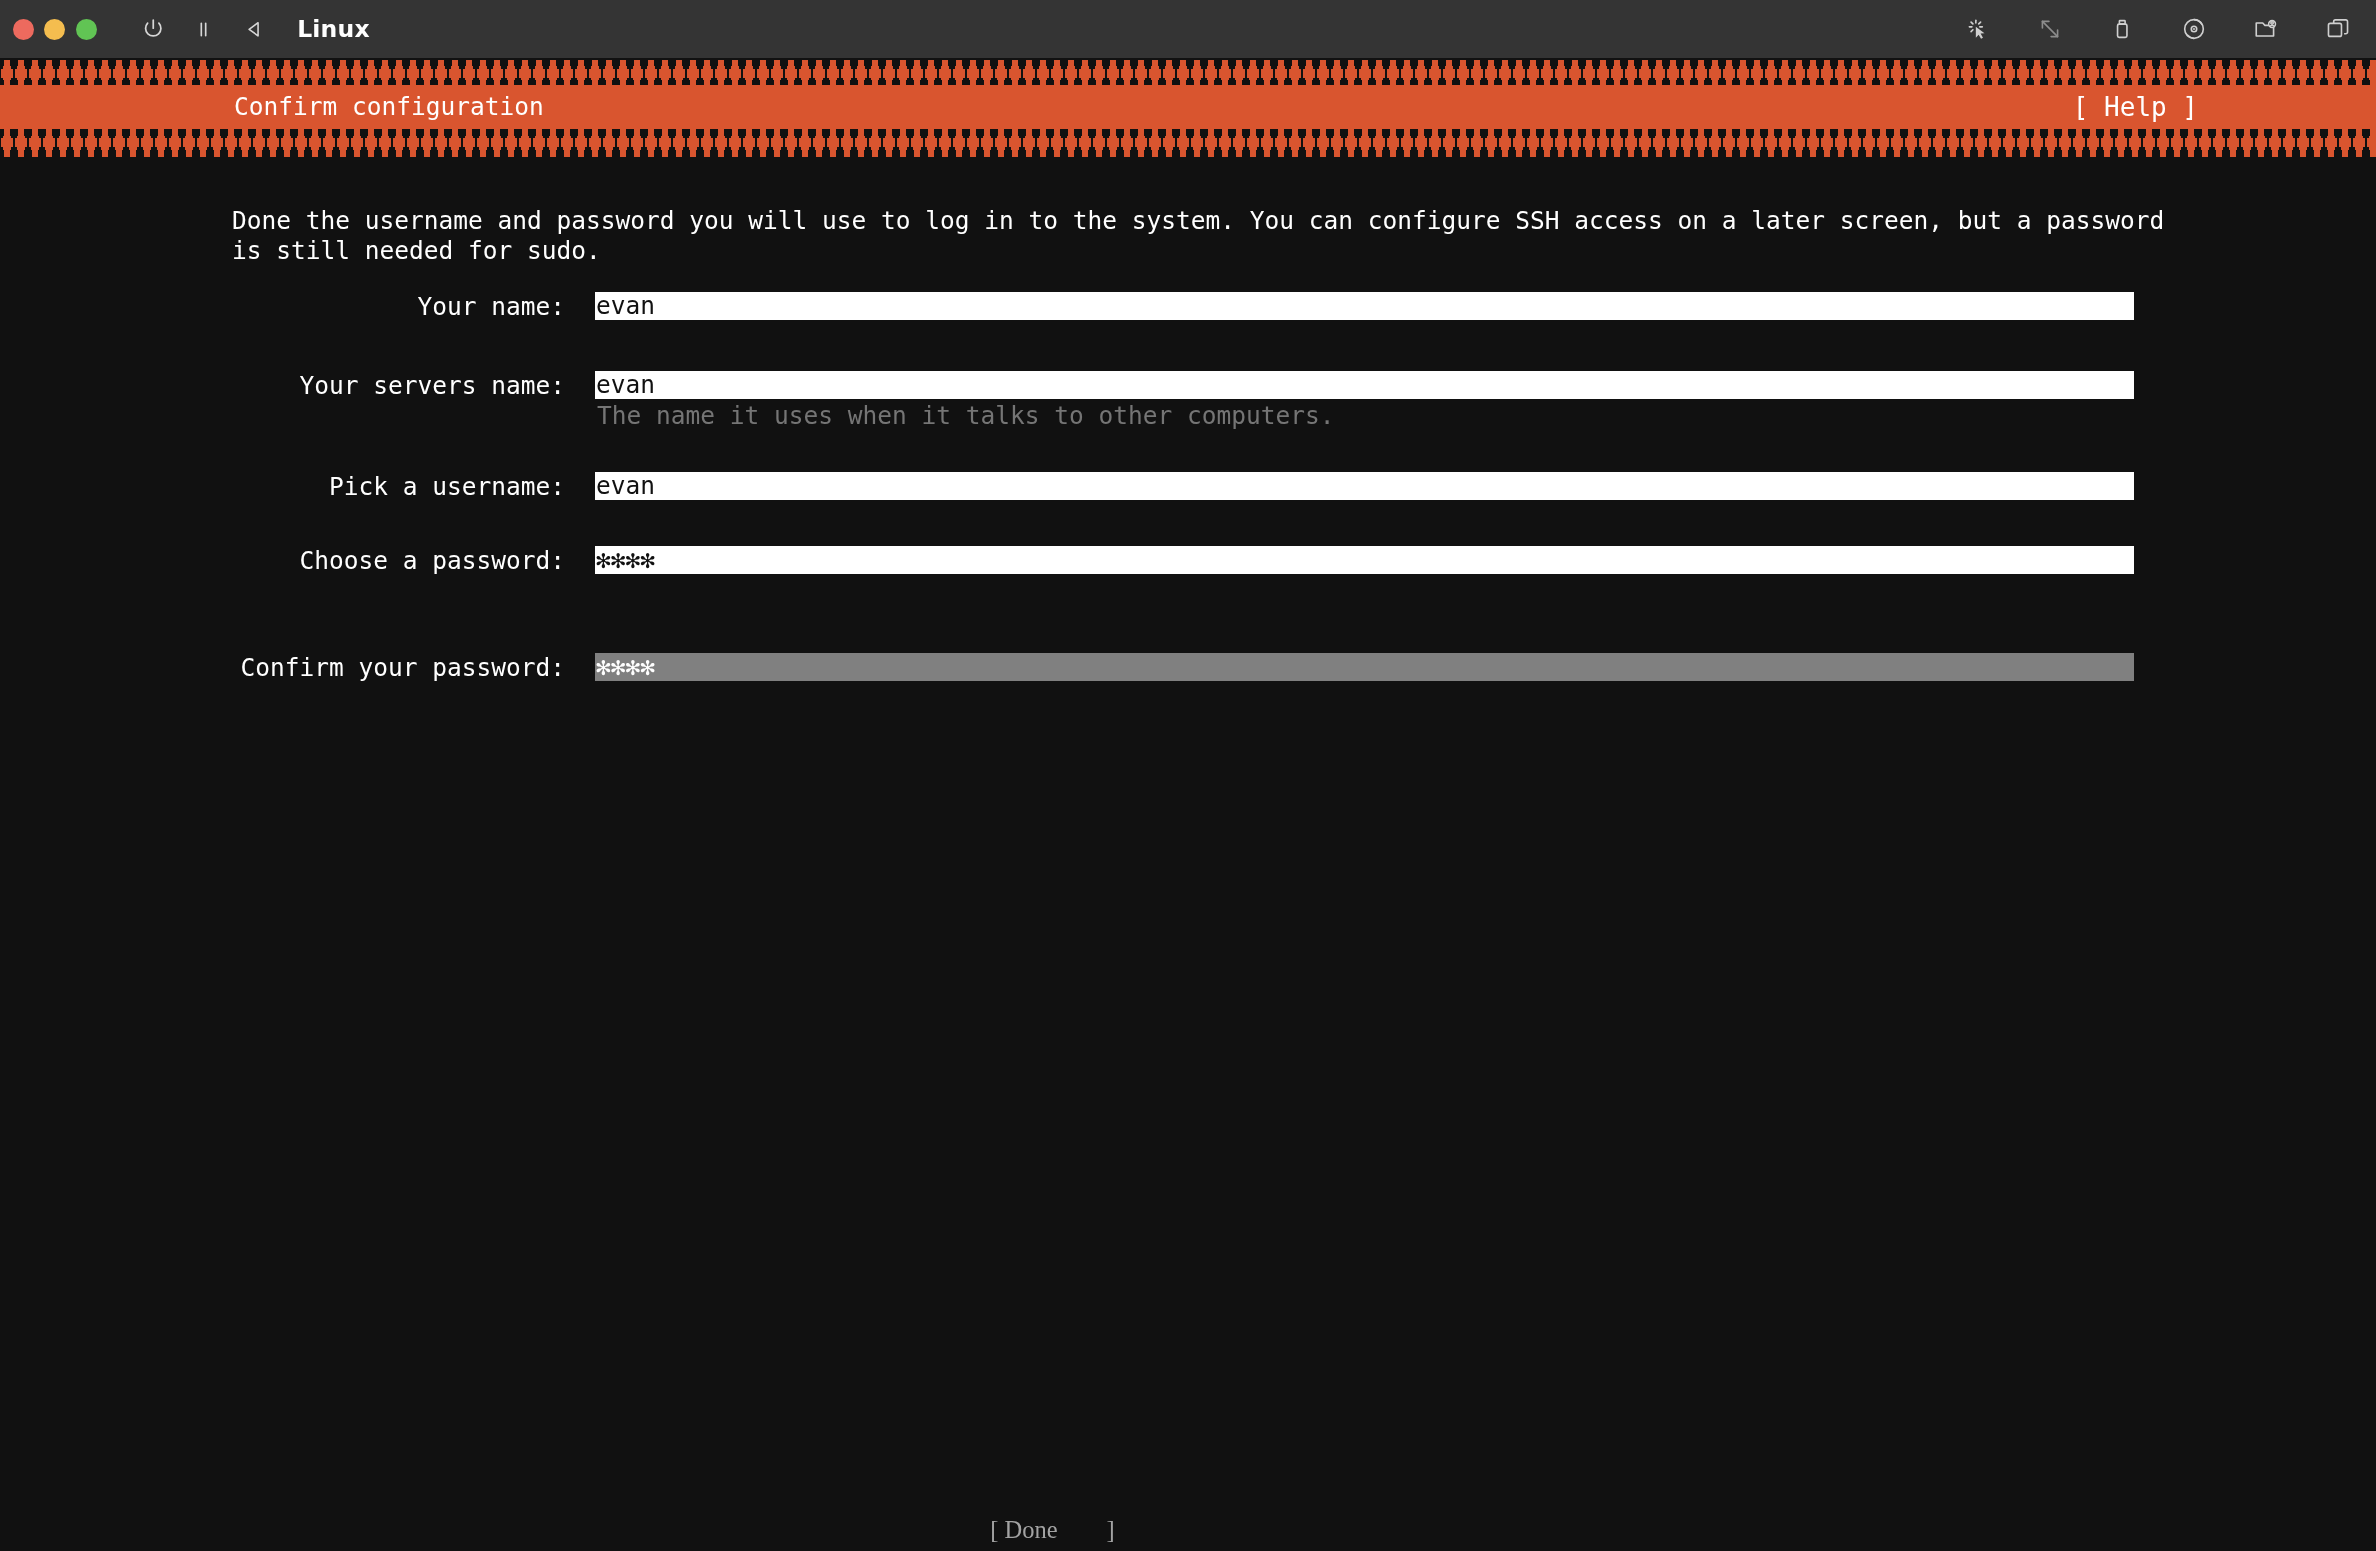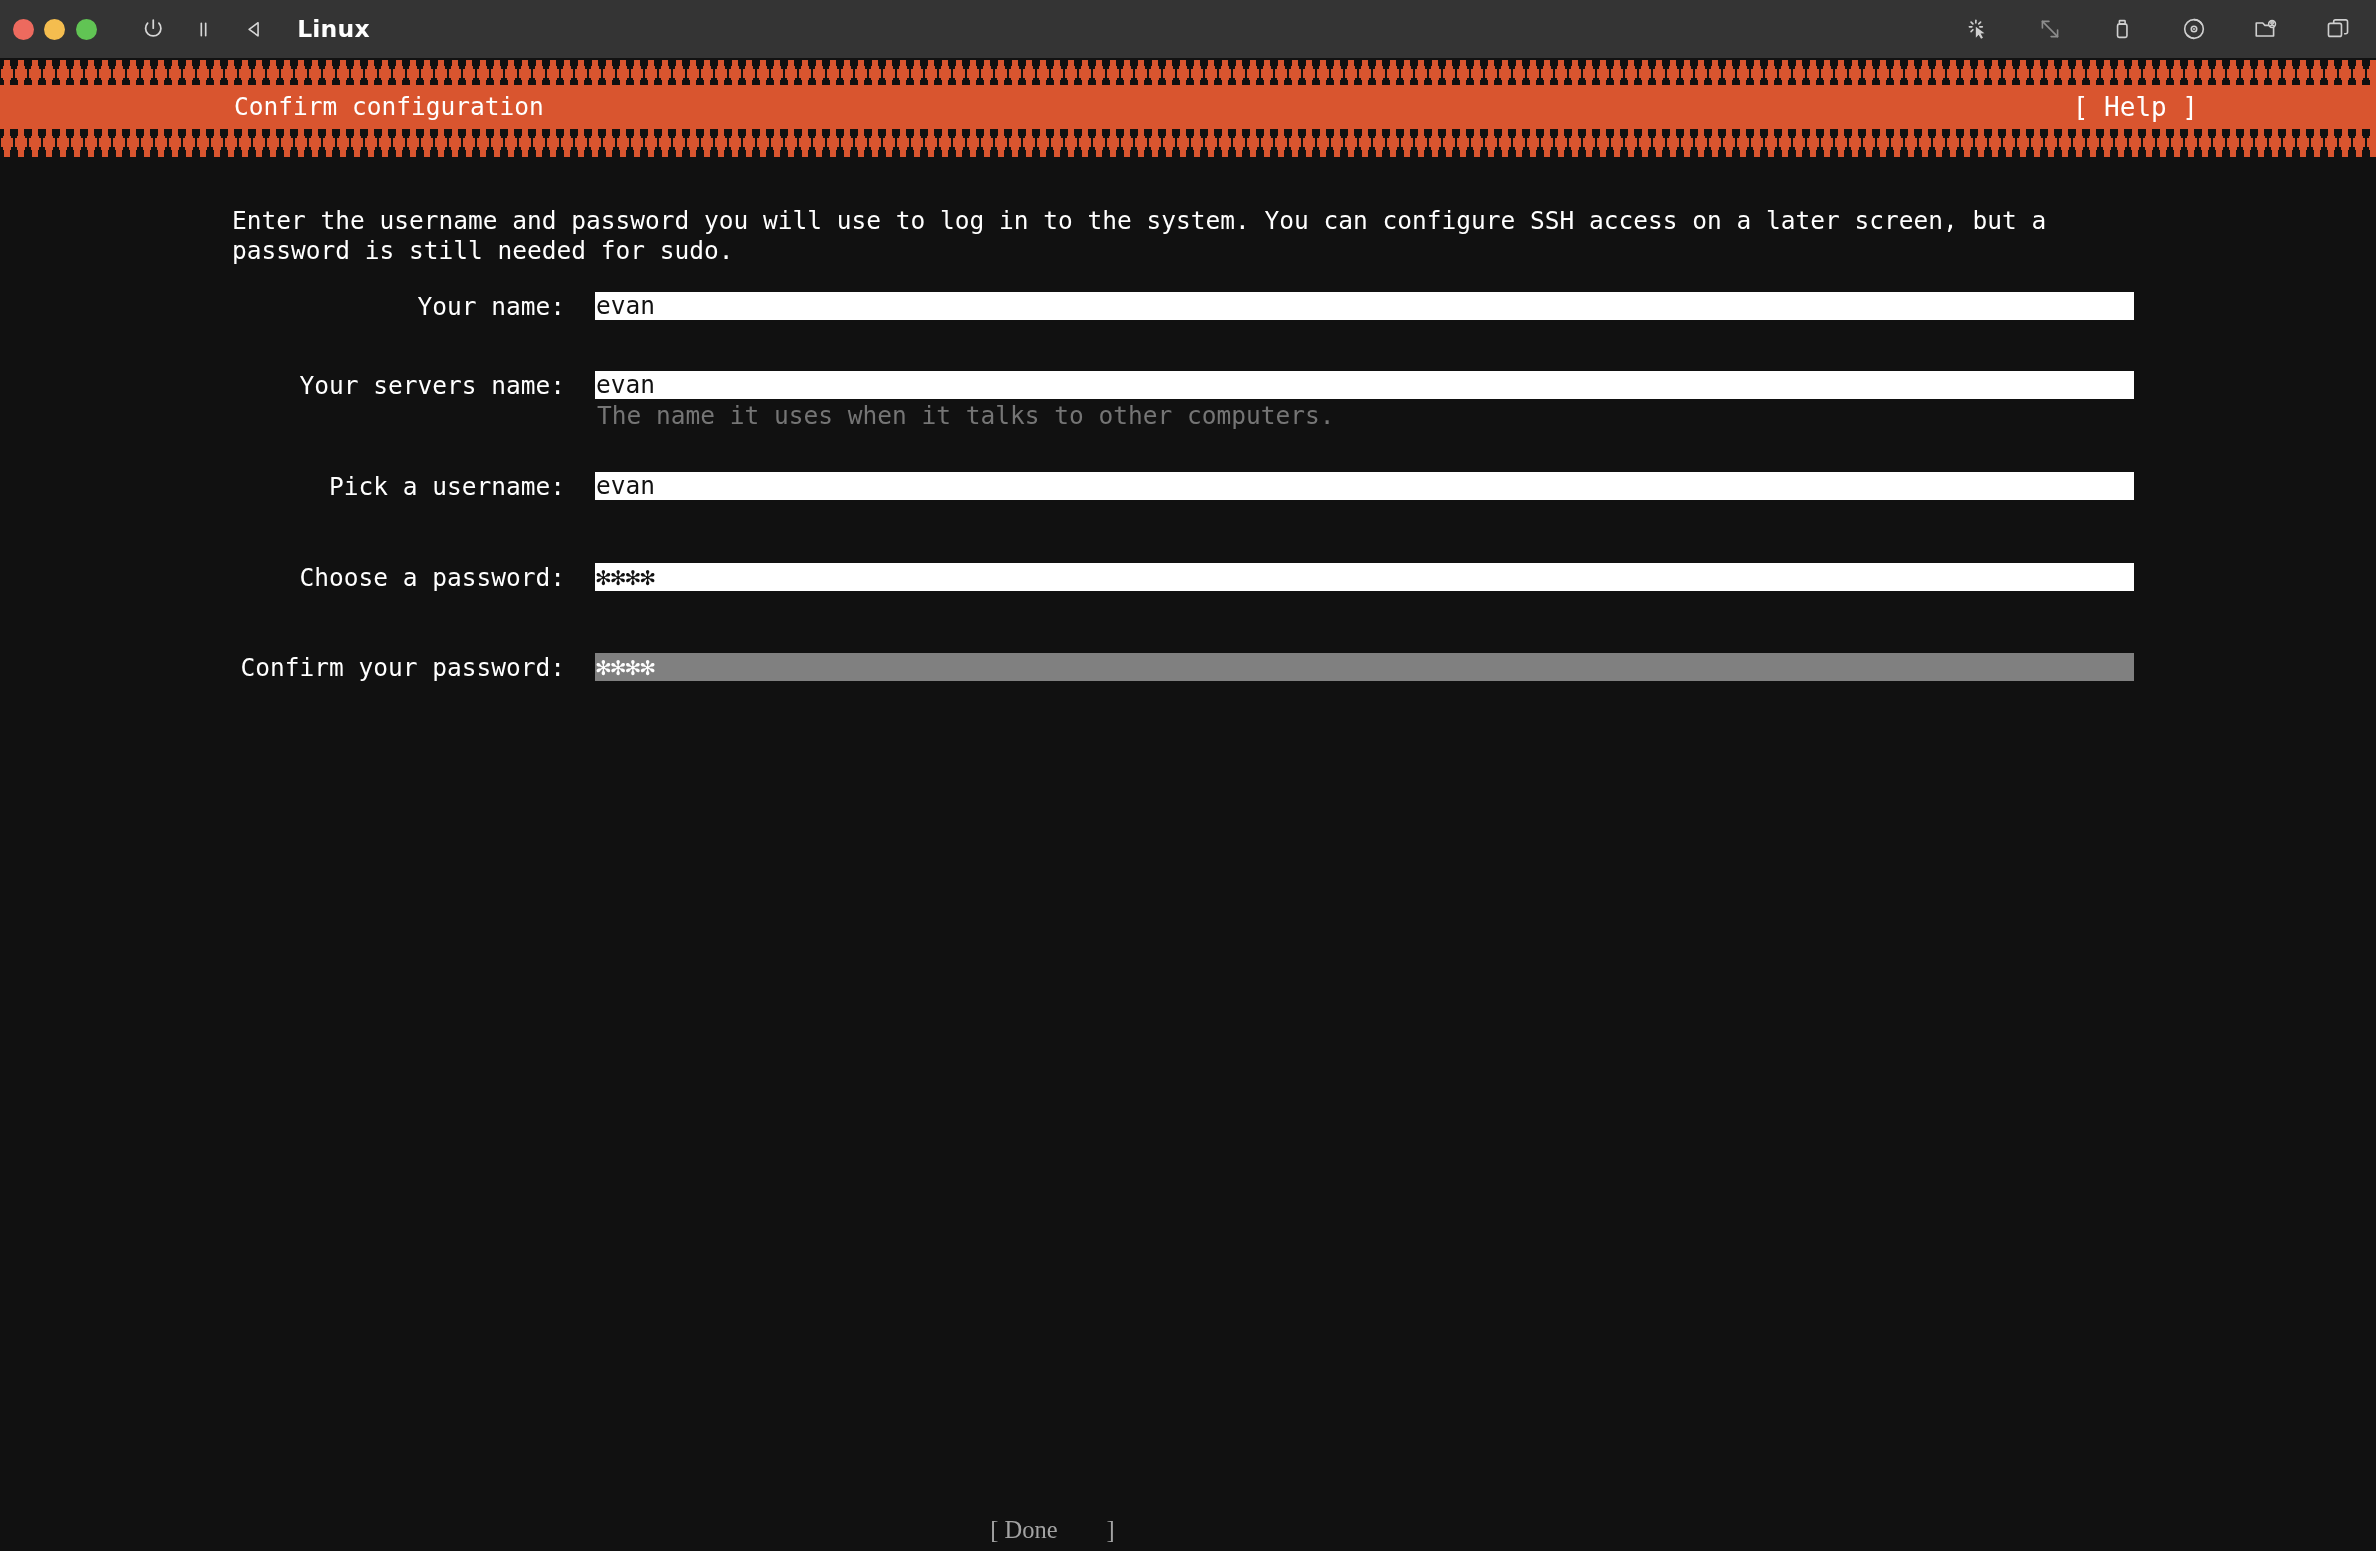--- a/index.html
+++ b/index.html
@@ -222,21 +222,21 @@
     top: 30px;
     font-size: 24.5px;
     line-height: 30px;
     color: #757575;
     white-space: pre;
   }
 
   #row-name     { top: 234px; }
   #row-server   { top: 313px; }
   #row-username { top: 414px; }
-  #row-password { top: 505px; }
+  #row-password { top: 488px; }
   #row-confirm  { top: 595px; }
 
   
   #done-button {
     position: absolute;
     left: 0;
     top: 1457px;
     width: 2105px;
     text-align: center;
     font-size: 24.5px;
@@ -351,21 +351,21 @@
     <div id="header-title">Confirm configuration</div>
     <div id="help-button">[ Help ]</div>
   </div>
 
   <div class="rule" id="rule-bottom">
     <div class="spindle"></div>
     <div class="bulge"></div>
     <div class="bulge2"></div>
   </div>
 
-  <div id="intro">Enter the username and password you will use to log in to the system. You can configure SSH access on a later screen, but a password is still needed for sudo.</div>
+  <div id="intro">Done the username and password you will use to log in to the system. You can configure SSH access on a later screen, but a password is still needed for sudo.</div>
 
   <div class="field-row" id="row-name">
     <div class="field-label">Your name:</div>
     <div class="field-input">evan</div>
   </div>
 
   <div class="field-row" id="row-server">
     <div class="field-label">Your servers name:</div>
     <div class="field-input">evan</div>
     <div class="field-hint">The name it uses when it talks to other computers.</div>

